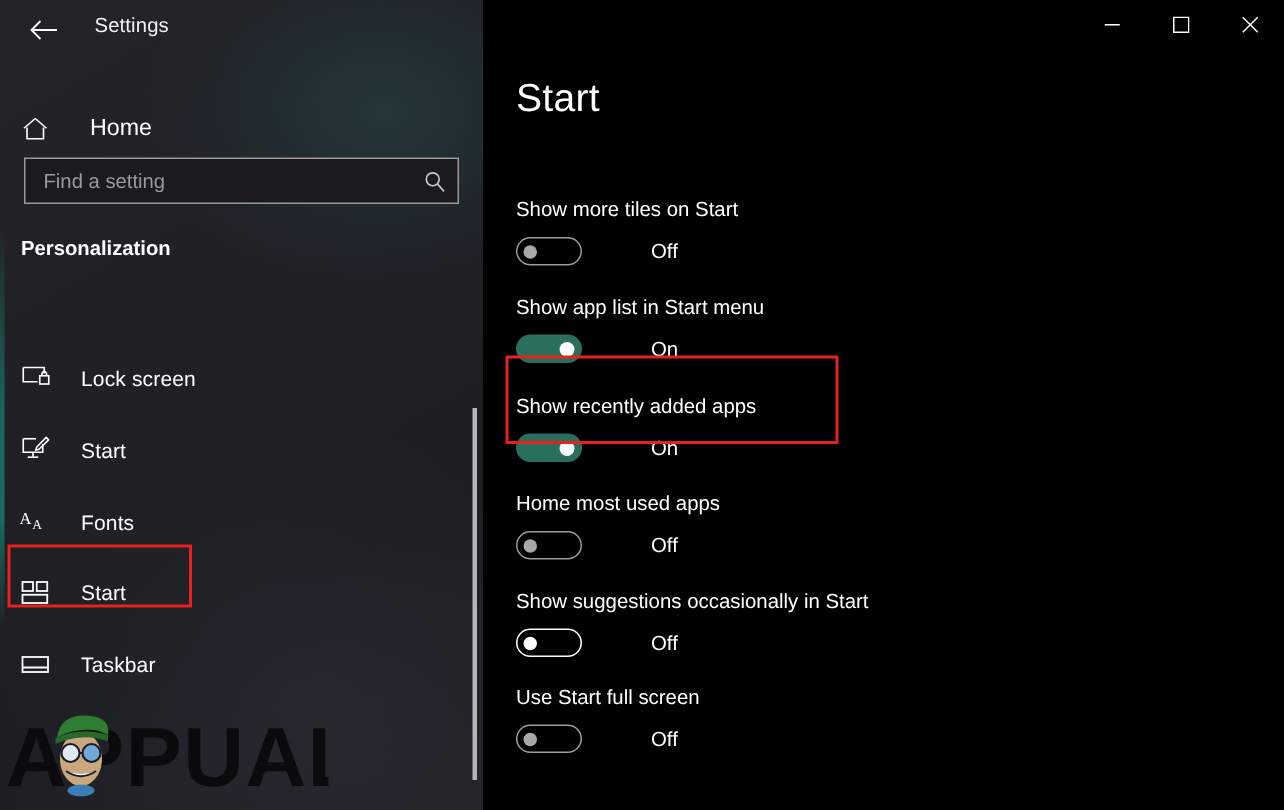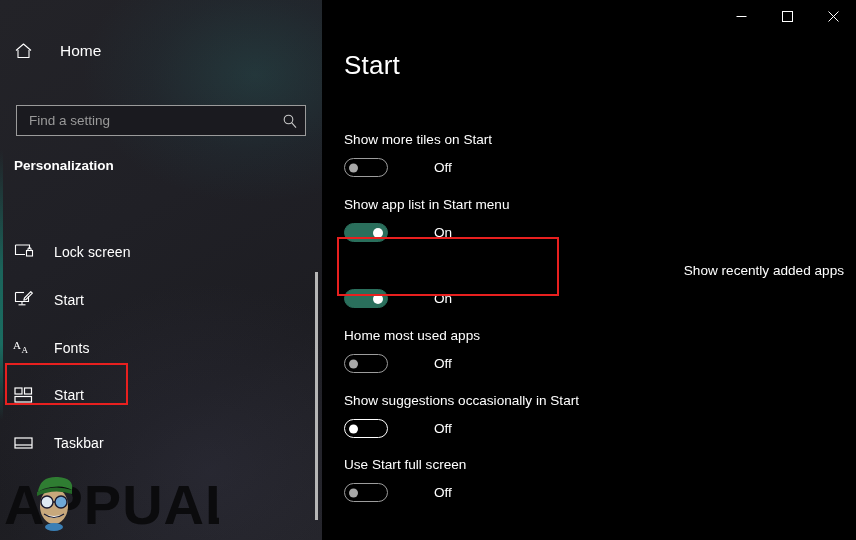--- a/index.html
+++ b/index.html
@@ -46,23 +46,23 @@
     display: flex; align-items: center; justify-content: center;
     cursor: pointer;
   }
   #back-button svg { display: block; }
   #settings-title {
     position: absolute; left: 63px; top: 9px;
     font-size: 13.5px; color: #f2f2f2; letter-spacing: .1px;
   }
 
   #home-row {
-    position: absolute; left: 14px; top: 42px;
+    position: absolute; left: 14px; top: 71px;
     width: 292px; height: 30px;
-    display: flex; align-items: flex-start; cursor: pointer;
+    display: flex; align-items: center; cursor: pointer;
   }
   #home-icon { width: 30px; display: flex; align-items: center; justify-content: flex-start; }
   #home-label { margin-left: 16px; font-size: 15.5px; color: #ffffff; }
 
   #search-box {
     position: absolute; left: 16px; top: 105px;
     width: 290px; height: 31px;
     border: 1px solid #9b9b9b;
     background: #1a1a1f;
     display: flex; align-items: center;
@@ -181,21 +181,21 @@
     width: 10px; height: 10px; border-radius: 50%;
     background: #ffffff;
   }
   .toggle-state {
     margin-left: 18px;
     font-size: 13.6px; color: #ffffff;
   }
 
   #setting-more-tiles    { top: 110px; }
   #setting-app-list      { top: 175px; }
-  #setting-recently-added{ top: 241px; text-align: right; }
+  #setting-recently-added{ top: 241px; }
   #setting-most-used     { top: 306px; }
   #setting-suggestions   { top: 371px; }
   #setting-full-screen   { top: 435px; }
   #setting-jump-lists    { top: 500px; }
 
   #setting-jump-lists .setting-label { width: 478px; }
 
   #highlight-recently-added {
     position: absolute; left: 15px; top: 237px;
     width: 222px; height: 59px;
@@ -205,20 +205,29 @@
 </style>
 </head>
 <body>
 
 <div id="app">
 
   <div id="sidebar">
 
     <div id="sidebar-accent-stripe"></div>
 
+    <div class="titlebar-row">
+      <div id="back-button">
+        <svg width="20" height="16" viewBox="0 0 20 16">
+          <path d="M8 2 L2 8 L8 14" fill="none" stroke="#ffffff" stroke-width="1.2"></path>
+          <line x1="2" y1="8" x2="19" y2="8" stroke="#ffffff" stroke-width="1.2"></line>
+        </svg>
+      </div>
+      <div id="settings-title">Settings</div>
+    </div>
 
     <div id="home-row">
       <div id="home-icon">
         <svg width="19" height="18" viewBox="0 0 19 18">
           <path d="M2 8.5 L9.5 2 L17 8.5" fill="none" stroke="#ffffff" stroke-width="1.1" stroke-linejoin="round"></path>
           <path d="M4 8 L4 15.5 L15 15.5 L15 8" fill="none" stroke="#ffffff" stroke-width="1.1" stroke-linejoin="round"></path>
         </svg>
       </div>
       <div id="home-label">Home</div>
     </div>

